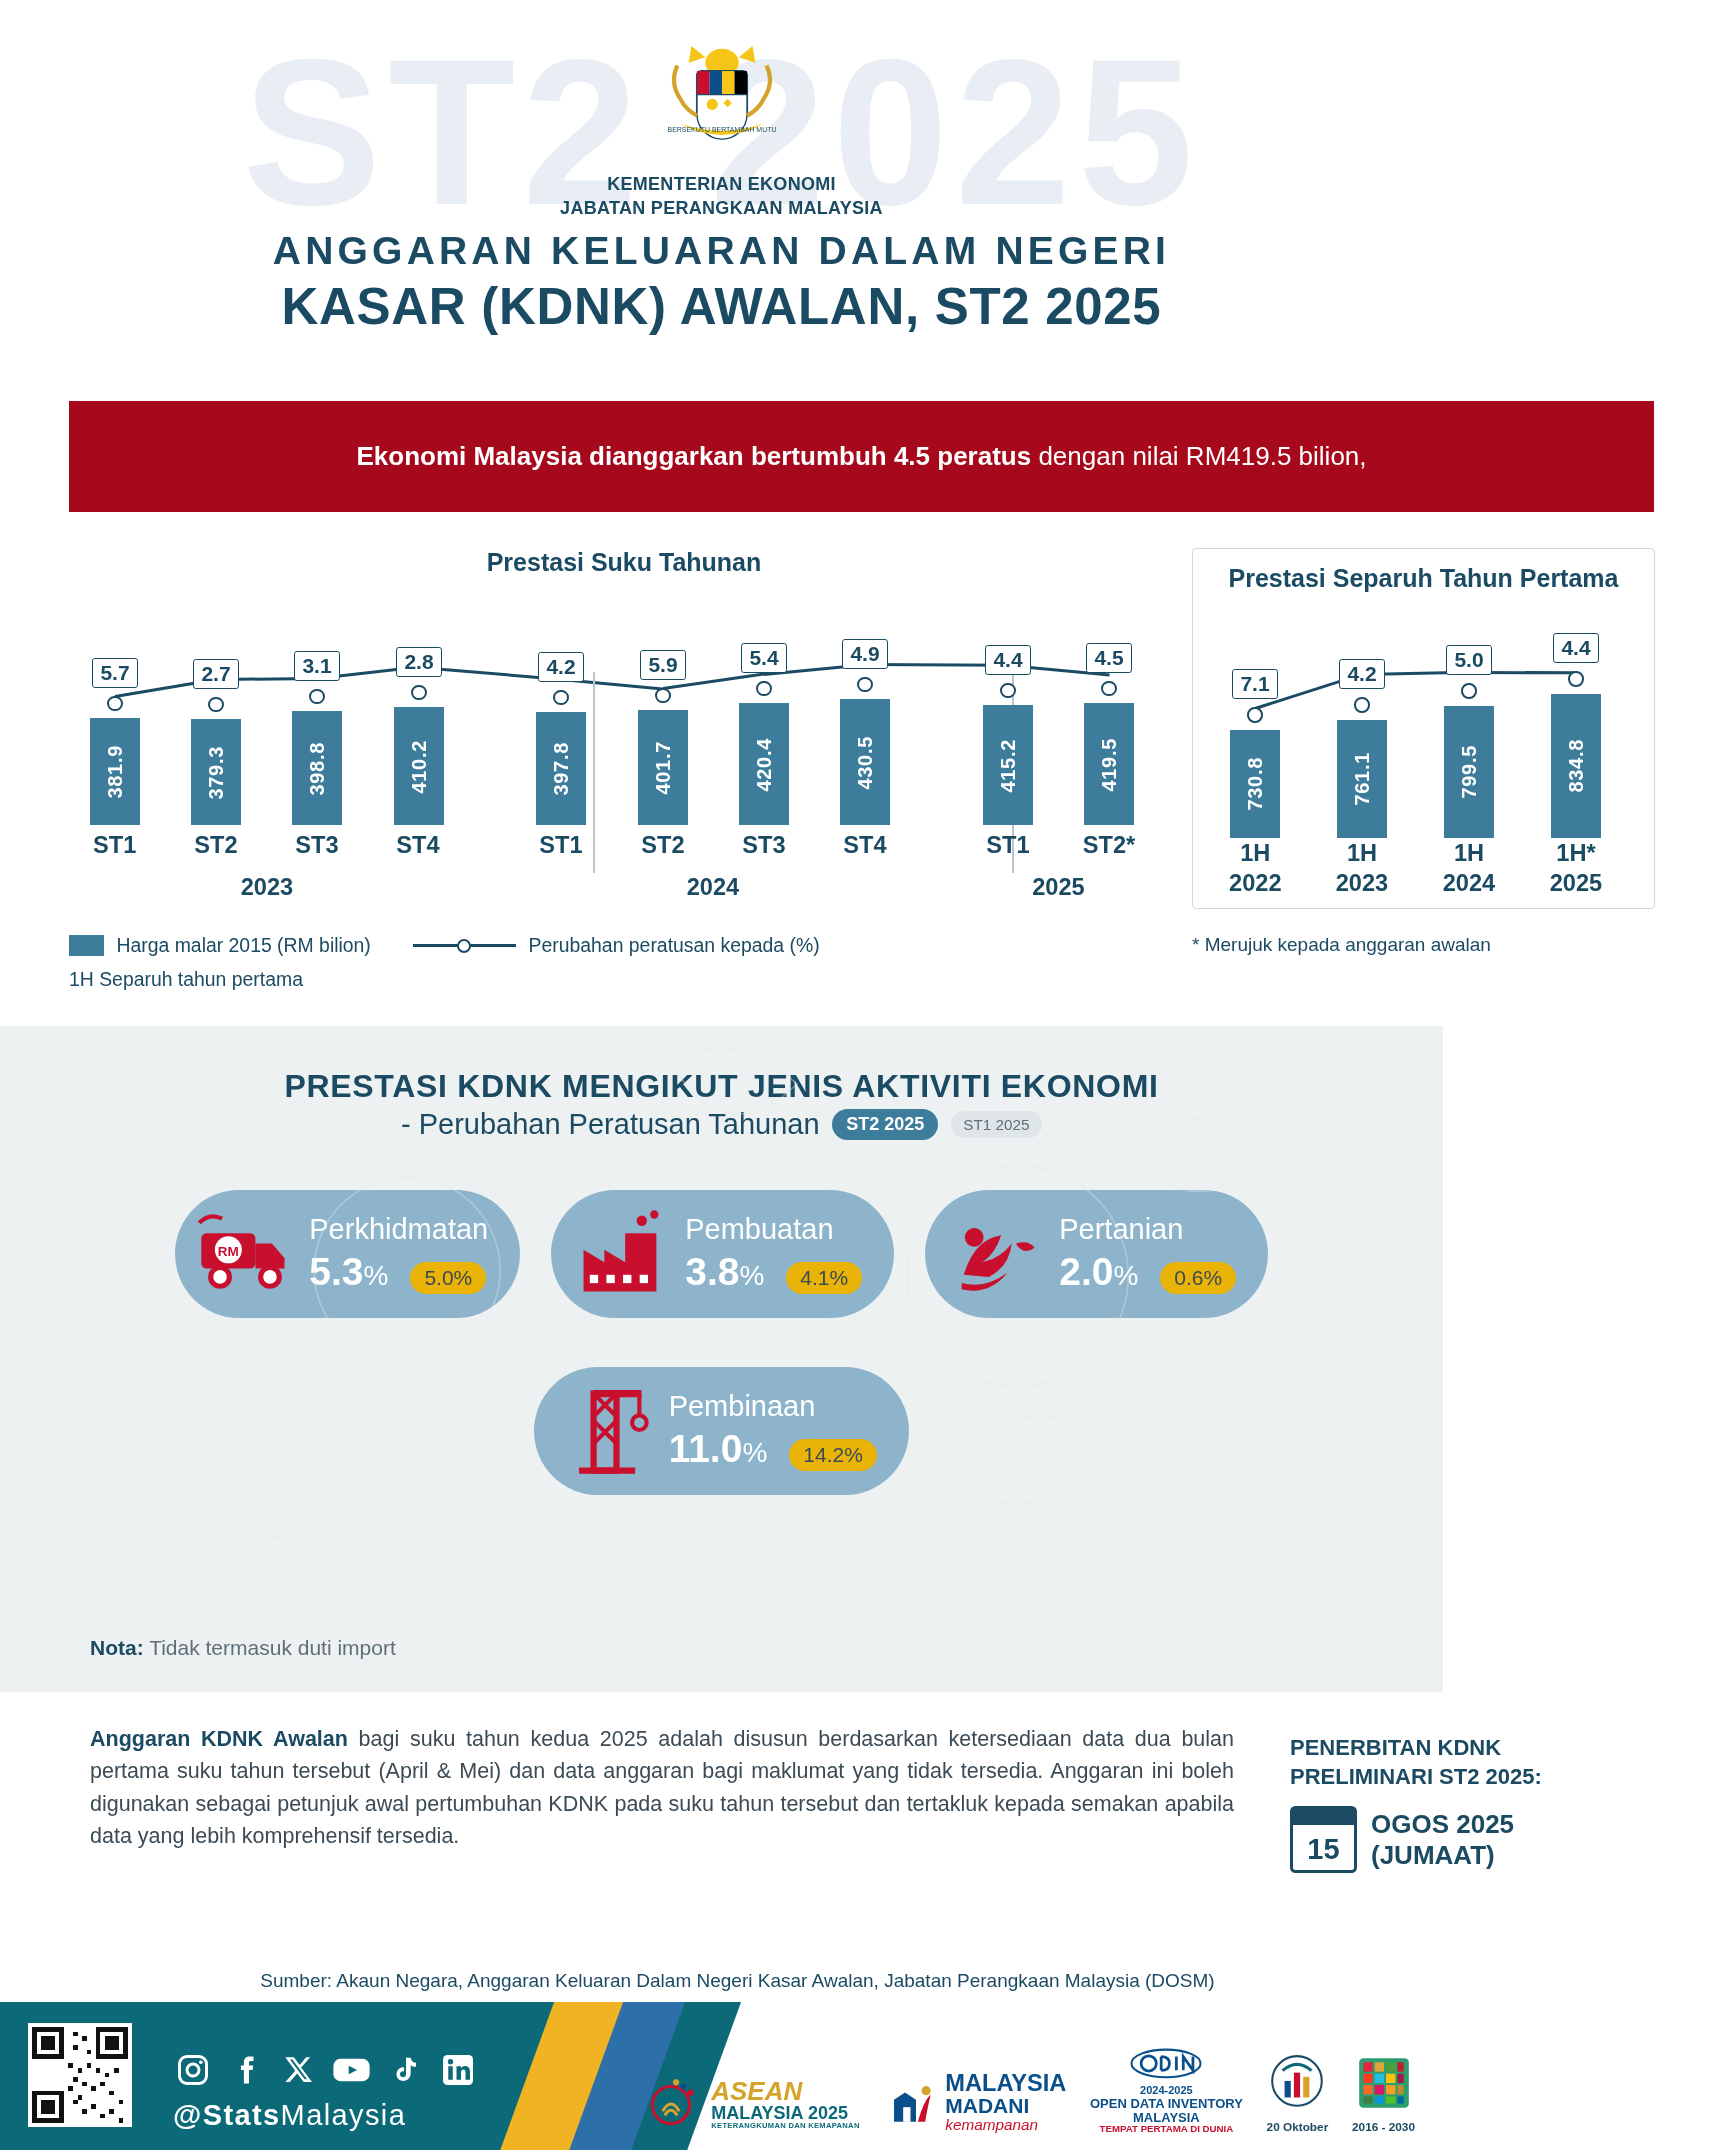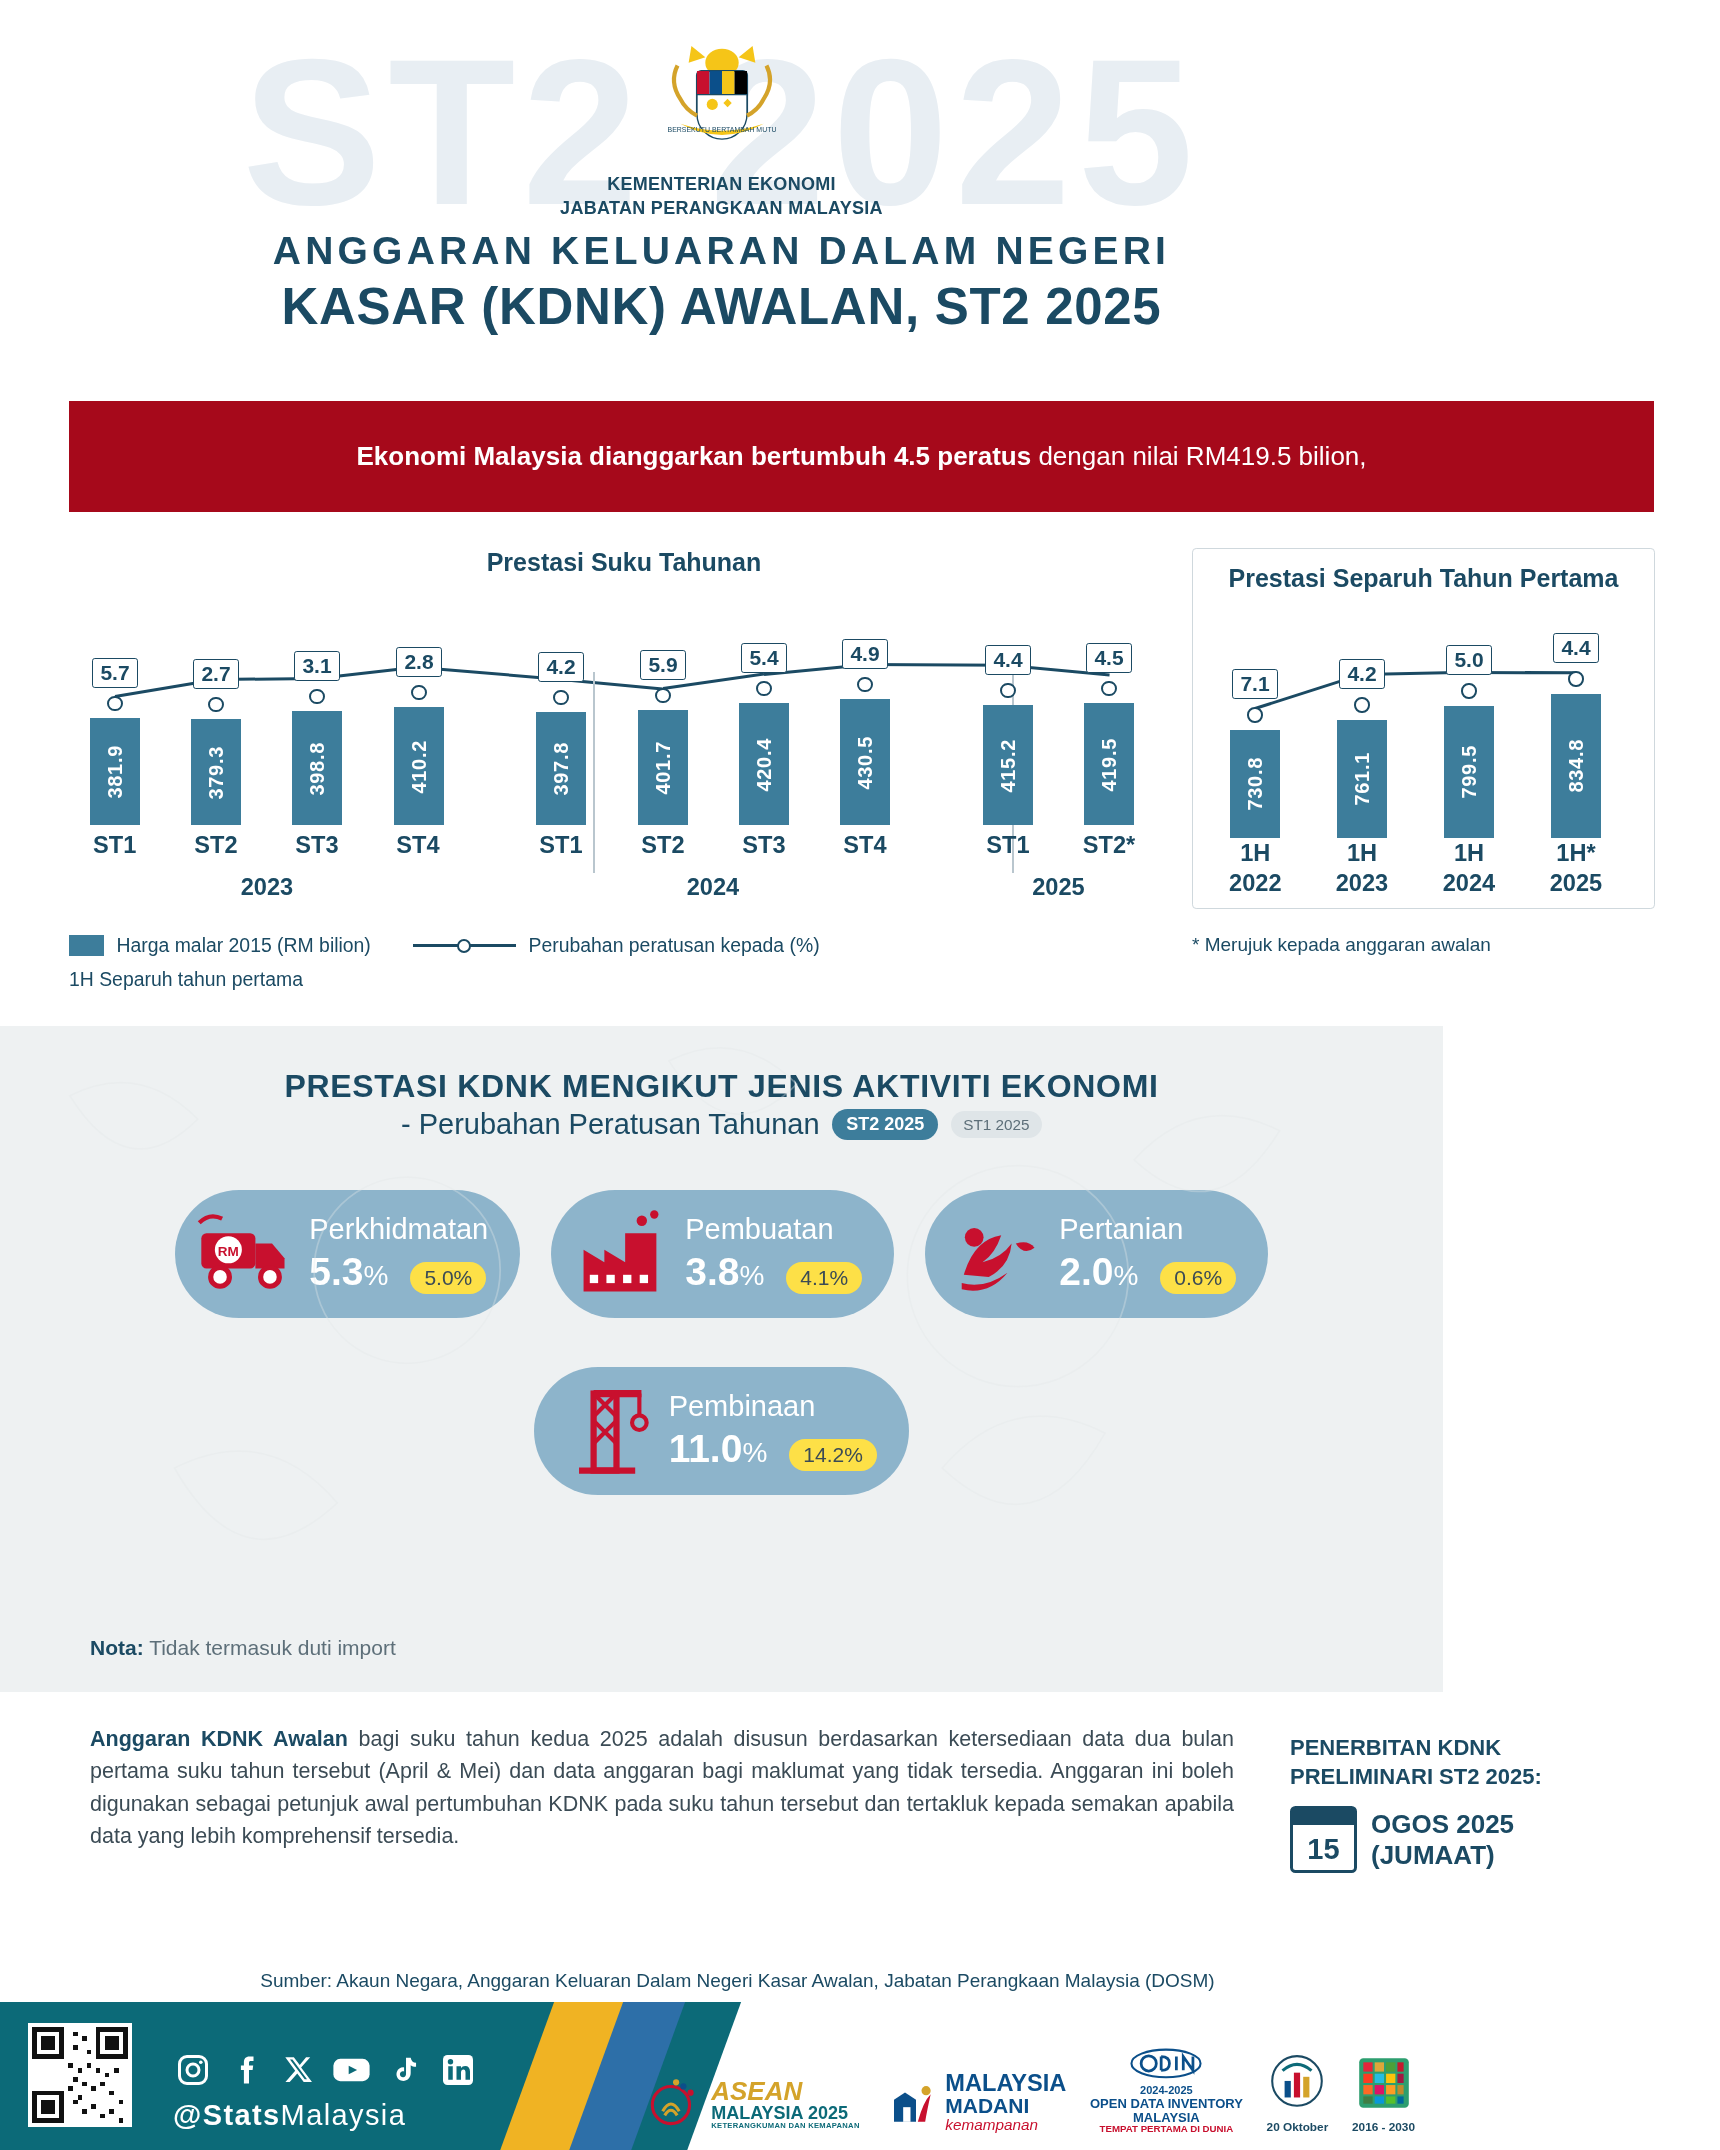--- a/index.html
+++ b/index.html
@@ -165,21 +165,21 @@
   .icon-box {
     width: 104px; height: 104px; flex: 0 0 104px;
     display: flex; align-items: center; justify-content: center;
   }
   .card-txt { display: flex; flex-direction: column; justify-content: center; }
   .card-name { color: #ffffff; font-size: 29px; line-height: 1.1; }
   .card-val-row { display: flex; align-items: baseline; gap: 22px; margin-top: 4.2px; }
   .card-val { color: #ffffff; font-size: 39px; font-weight: bold; }
   .card-val .pc { font-size: 28px; font-weight: normal; }
   .card-prev {
-    background: #fde047; color: #3b4b55; font-size: 21px;
+    background: #eab308; color: #3b4b55; font-size: 21px;
     border-radius: 19.4px; padding: 4.2px 14px;
   }
   .nota {
     position: absolute; left: 90px; bottom: 32px;
     font-size: 21px; color: #5d6f79;
   }
   .nota b { color: #1b4a63; }
 
   
   .explain {

